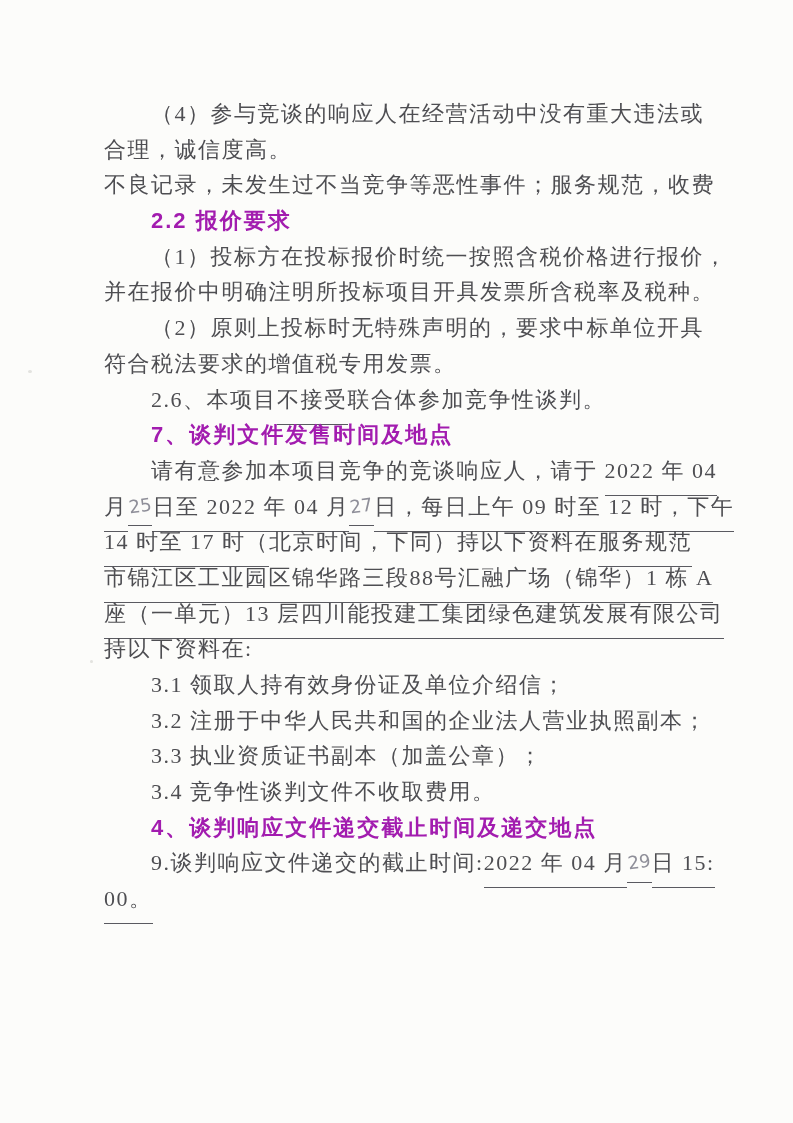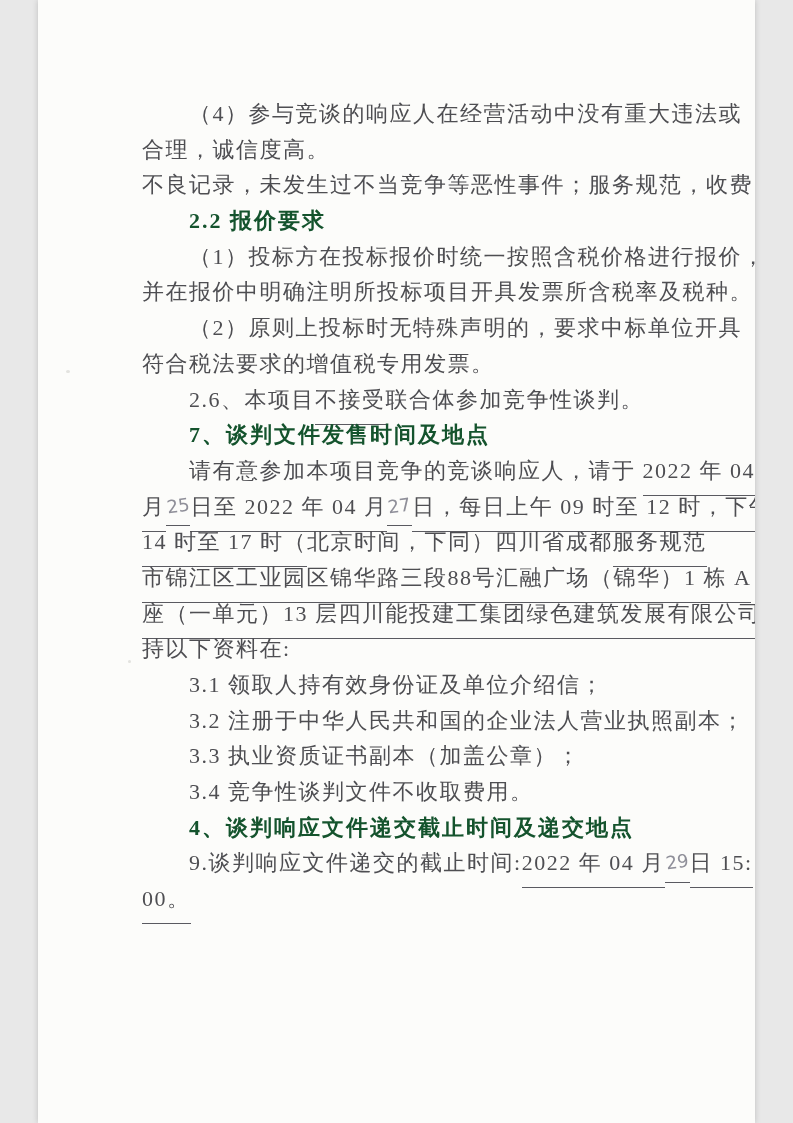--- a/index.html
+++ b/index.html
@@ -3,21 +3,21 @@
 <meta charset="utf-8">
 <style>
   html, body {
     margin: 0;
     padding: 0;
     background: #e8e8e8;
     font-family: "Liberation Serif", serif;
   }
   .page {
     position: relative;
-    width: 717px;
+    width: 793px;
     height: 1123px;
     margin: 0 auto;
     background: #fcfcfa;
     overflow: hidden;
     box-shadow: 0 0 6px rgba(0,0,0,.18);
   }
   .doc {
     position: absolute;
     top: 96px;
     left: 104px;
@@ -27,23 +27,23 @@
     color: #4e4e52;
   }
   .line {
     height: 35.7px;
     line-height: 35.7px;
     white-space: nowrap;
   }
   .line.indent { padding-left: 47px; }
   .seg { display: inline; }
   .seg.b {
-    font-family: Liberation Serif, serif;
+    font-family: Liberation Sans, sans-serif;
     font-weight: 700;
-    color: #14532d;
+    color: #a21caf;
     letter-spacing: 2px;
   }
   .seg.u {
     border-bottom: 1.3px solid #5a5a60;
     padding-bottom: 12px;
   }
   .seg.hw {
     display: inline-block;
     font-family: "DejaVu Sans", sans-serif;
     font-size: 18px;
@@ -80,21 +80,21 @@
       <div class="line"><span class="seg">不良记录，未发生过不当竞争等恶性事件；服务规范，收费</span></div>
       <div class="line indent"><span class="seg b">2.2 报价要求</span></div>
       <div class="line indent"><span class="seg">（1）投标方在投标报价时统一按照含税价格进行报价，</span></div>
       <div class="line"><span class="seg">并在报价中明确注明所投标项目开具发票所含税率及税种。</span></div>
       <div class="line indent"><span class="seg">（2）原则上投标时无特殊声明的，要求中标单位开具</span></div>
       <div class="line"><span class="seg">符合税法要求的增值税专用发票。</span></div>
       <div class="line indent"><span class="seg">2.6、本项目</span><span class="seg u">不接受</span><span class="seg">联合体参加竞争性谈判。</span></div>
       <div class="line indent"><span class="seg b">7、谈判文件发售时间及地点</span></div>
       <div class="line indent"><span class="seg">请有意参加本项目竞争的竞谈响应人，请于 </span><span class="seg u">2022 年 04</span></div>
       <div class="line"><span class="seg u">月</span><span class="seg u hw"><span class="tilt">25</span></span><span class="seg u">日至 2022 年 04 月</span><span class="seg u hw"><span class="tilt">27</span></span><span class="seg u">日，每日上午 09 时至 12 时，下午</span></div>
-      <div class="line"><span class="seg u">14 时至 17 时（</span><span class="seg">北京时间，下同）四川省成都</span><span class="seg u">服务规范</span></div>
+      <div class="line"><span class="seg u">14 时至 17 时（</span><span class="seg">北京时间，下同）持以下资料在</span><span class="seg u">服务规范</span></div>
       <div class="line"><span class="seg u">市锦江区工业园区锦华路三段88号汇融广场（锦华）1 栋 A</span></div>
       <div class="line"><span class="seg u">座（一单元）13 层四川能投建工集团绿色建筑发展有限公司</span></div>
       <div class="line"><span class="seg">持以下资料在:</span></div>
       <div class="line indent"><span class="seg">3.1 领取人持有效身份证及单位介绍信；</span></div>
       <div class="line indent"><span class="seg">3.2 注册于中华人民共和国的企业法人营业执照副本；</span></div>
       <div class="line indent"><span class="seg">3.3 执业资质证书副本（加盖公章）；</span></div>
       <div class="line indent"><span class="seg">3.4 竞争性谈判文件不收取费用。</span></div>
       <div class="line indent"><span class="seg b">4、谈判响应文件递交截止时间及递交地点</span></div>
       <div class="line indent"><span class="seg">9.谈判响应文件递交的截止时间:</span><span class="seg u">2022 年 04 月</span><span class="seg u hw"><span class="tilt">29</span></span><span class="seg u">日 15:</span></div>
       <div class="line"><span class="seg u">00。 </span></div>

